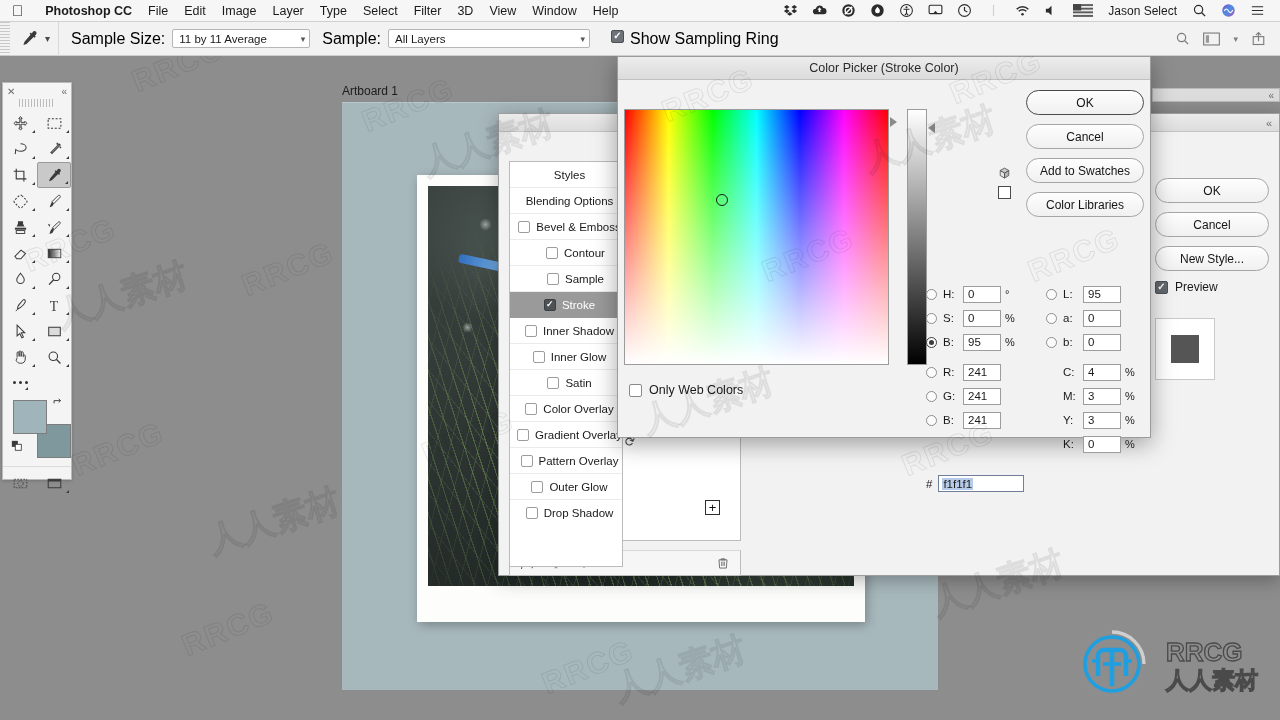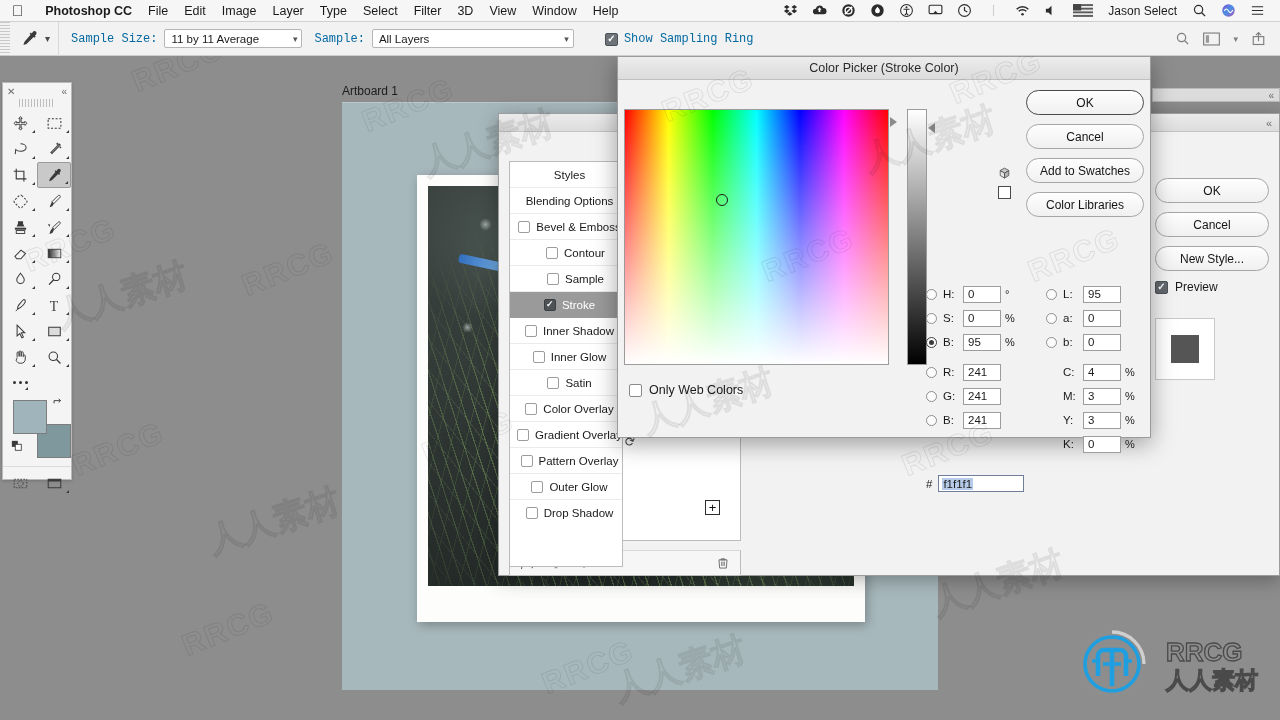--- a/index.html
+++ b/index.html
@@ -36,21 +36,21 @@
   }
   #optionsbar .grip {
     width:10px; height:34px;
     background:repeating-linear-gradient(to bottom,#c8c8c8 0 1px,#f2f2f2 1px 3px);
   }
   #optionsbar .toolchip {
     display:flex; align-items:center; gap:6px;
     padding:0 8px 0 10px; height:34px;
     border-right:1px solid #d8d8d8;
   }
-  .lbl { font-size:12px; color:#0369a1; white-space:nowrap;font-family:Liberation Mono, monospace; }
+  .lbl { font-size:16px; color:#000000; white-space:nowrap; }
   .sel {
     height:19px; background:#fff; border:1px solid #b6b6b6; border-radius:2px;
     display:flex; align-items:center; padding:0 4px 0 6px;
     font-size:11.5px; color:#1a1a1a; position:relative;
   }
   .sel .cv { margin-left:auto; padding-left:10px; color:#555; font-size:9px; }
   .chk {
     width:13px; height:13px; border:1px solid #8a8a8a; border-radius:2px;
     background:#fff; display:inline-flex; align-items:center; justify-content:center;
     flex:none;
@@ -450,21 +450,21 @@
     <span class="lbl">Sample Size:</span>
     <div class="sel" style="width:138px">
       <span>11 by 11 Average</span>
       <span class="cv">▾</span>
     </div>
     <span class="lbl" style="margin-left:5px">Sample:</span>
     <div class="sel" style="width:202px">
       <span>All Layers</span>
       <span class="cv">▾</span>
     </div>
-    <div style="display:flex;align-items:flex-end;gap:6px;margin-left:24px">
+    <div style="display:flex;align-items:flex-start;gap:6px;margin-left:14px">
       <span class="chk light on"></span>
       <span class="lbl">Show Sampling Ring</span>
     </div>
   </div>
   <div style="margin-left:auto;display:flex;align-items:center;gap:13px;padding-right:14px;">
     <svg viewBox="0 0 16 16" style="width:15px;height:15px">
         <circle cx="7" cy="7" r="4.4" fill="none" stroke="#7d7d7d" stroke-width="1.3"></circle>
         <path d="M10.4 10.4L14 14" stroke="#7d7d7d" stroke-width="1.4"></path>
       </svg>
     <svg viewBox="0 0 18 14" style="width:17px;height:14px">

